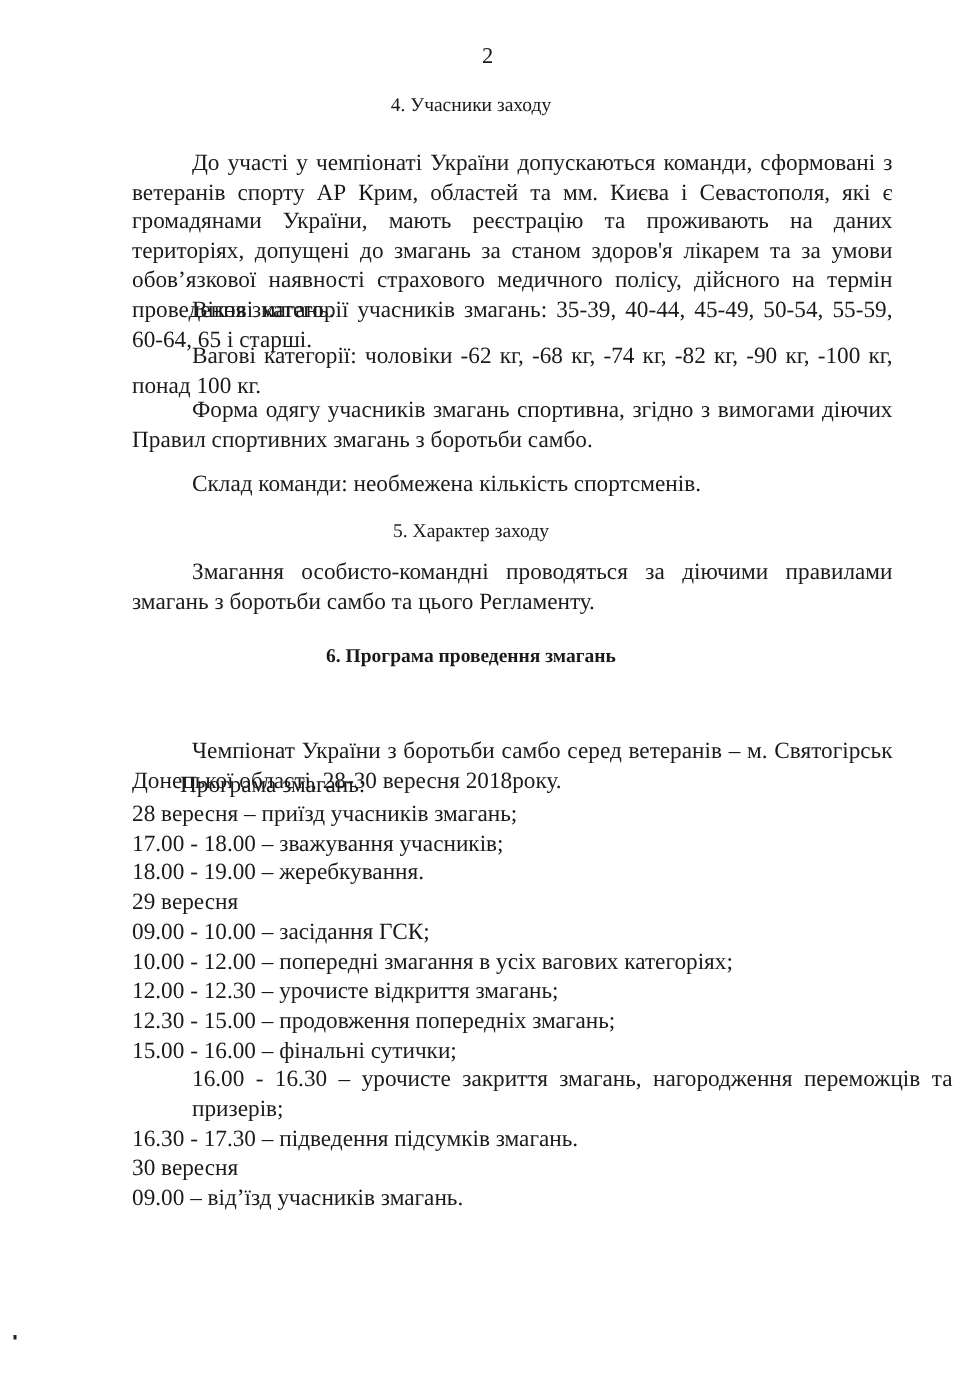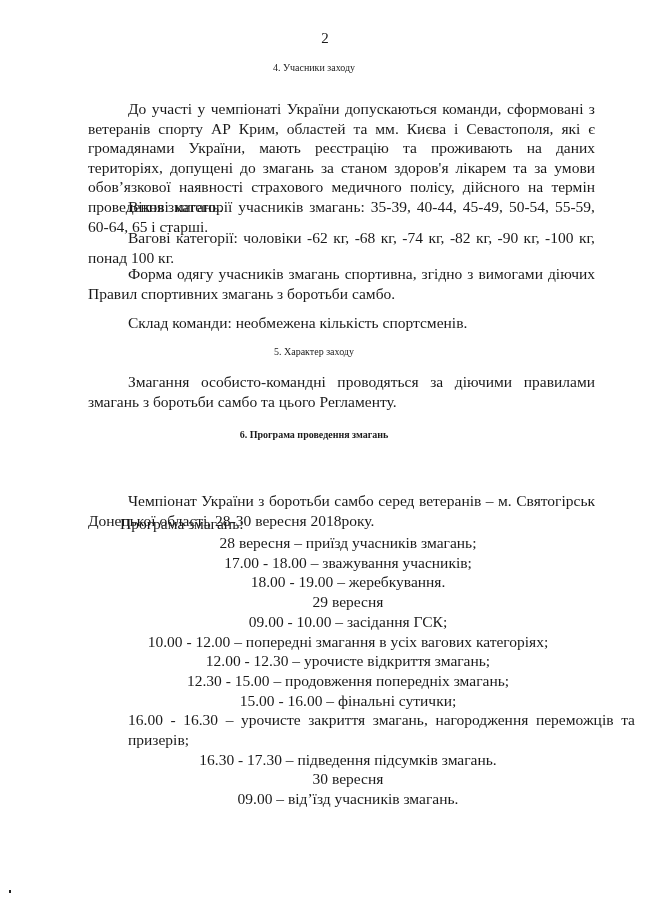--- a/index.html
+++ b/index.html
@@ -1,23 +1,23 @@
 <!DOCTYPE html>
 <html><head>
 <meta charset="utf-8">
 <style>
   html, body { margin:0; padding:0; background:#ffffff; }
   body { width:650px; height:919px; position:relative; overflow:hidden;
          font-family:"Liberation Serif", "DejaVu Serif", serif; color:#1a1a1a; }
   .page-num { position:absolute; top:30px; left:0; width:650px; text-align:center; font-size:15px; }
-  .h { position:absolute; left:0; width:628px; text-align:center; font-size:10px; }
+  .h { position:absolute; left:0; width:628px; text-align:center; font-size:13px; }
   .p { position:absolute; left:88px; width:507px; font-size:15.5px; line-height:19.5px; text-align:justify; text-align-last:left; }
   .ind { text-indent:40px; }
   .sched { position:absolute; left:88px; width:520px; font-size:15.5px; line-height:19.7px; }
-  .sched div { white-space:nowrap;text-align:center; }
+  .sched div { white-space:nowrap; }
   .sched .wrap { white-space:normal; width:507px; text-align:justify; text-align-last:left;margin-left:40px; }
   .dot { position:absolute; left:9px; top:890px; width:2px; height:3px; background:#222; }
 </style>
 </head>
 <body>
 
 <div class="page-num">2</div>
 
 <div class="h" style="top:62px;">4. Учасники заходу</div>
 <div class="p ind" style="top:99px;">До участі у чемпіонаті України допускаються команди, сформовані з ветеранів спорту АР Крим, областей та мм. Києва і Севастополя, які є громадянами України, мають реєстрацію та проживають на даних територіях, допущені до змагань за станом здоров'я лікарем та за умови обов’язкової наявності страхового медичного полісу, дійсного на термін проведення змагань.</div>

